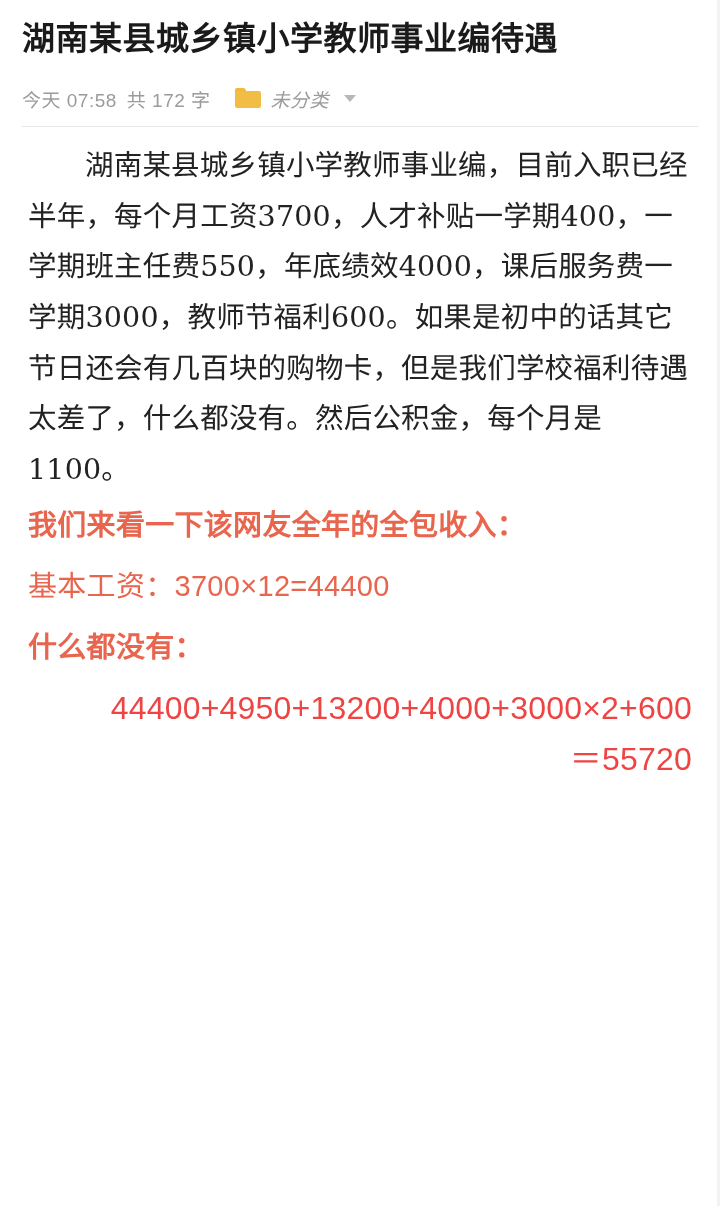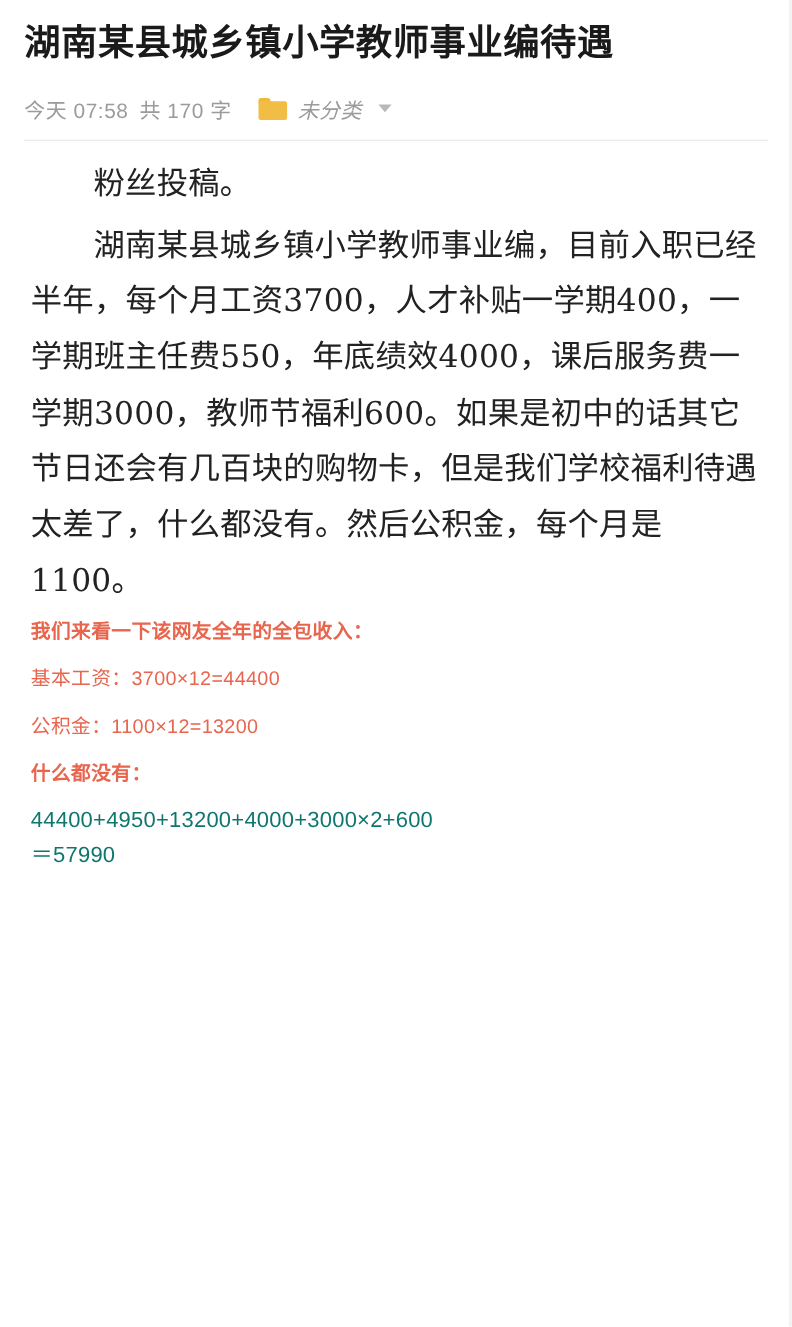--- a/index.html
+++ b/index.html
@@ -99,81 +99,80 @@
     font-family: "DejaVu Serif", "Liberation Serif", serif;
     font-size: 28.5px;
     line-height: 1.78;
     color: #222222;
     margin: 0 0 6px 0;
     text-indent: 2em;
     letter-spacing: 0.2px;
   }
   p.highlight {
     font-family: "Liberation Sans", "DejaVu Sans", sans-serif;
-    font-size: 18px;
+    font-size: 29px;
     line-height: 1.62;
     color: #e8654e;
     margin: 0 0 14px 0;
     text-indent: 0;
     letter-spacing: 0.3px;
   }
   p.highlight.tight { margin-bottom: 12px; }
   .hl-strong { font-weight: bold; }
   .sum-line {
     font-family: "Liberation Sans", "DejaVu Sans", sans-serif;
-    font-size: 20px;
+    font-size: 32px;
     line-height: 1.6;
-    color: #0f766e;
+    color: #ef4444;
     margin: 0;
     letter-spacing: 0.2px;
+    text-align: right;
   }
   
   .scroll-edge {
     position: absolute;
     top: 0; right: 0;
     width: 3px;
     height: 1206px;
     background: #f3f3f3;
   }
 </style>
 </head>
 <body>
 
 <div class="page">
 
   <h1 class="article-title">湖南某县城乡镇小学教师事业编待遇</h1>
 
   <div class="meta-row">
     <span class="meta-time">今天 07:58</span>
-    <span class="meta-wordcount">共 170 字</span>
+    <span class="meta-wordcount">共 172 字</span>
     <span class="folder-icon">
       <span class="tab"></span>
         <span class="body"></span>
     </span>
     <span class="meta-category">未分类</span>
     <span class="caret-down"></span>
   </div>
 
   <div class="divider"></div>
 
   <div class="content">
 
-    <p class="para">粉丝投稿。</p>
 
     <p class="para">湖南某县城乡镇小学教师事业编，目前入职已经半年，每个月工资3700，人才补贴一学期400，一学期班主任费550，年底绩效4000，课后服务费一学期3000，教师节福利600。如果是初中的话其它节日还会有几百块的购物卡，但是我们学校福利待遇太差了，什么都没有。然后公积金，每个月是1100。</p>
 
     <p class="highlight hl-strong">我们来看一下该网友全年的全包收入：</p>
 
     <p class="highlight">基本工资：3700×12=44400</p>
 
 
-    <p class="highlight">公积金：1100×12=13200</p>
 
     <p class="highlight hl-strong tight">什么都没有：</p>
 
     <p class="sum-line">44400+4950+13200+4000+3000×2+600</p>
 
-    <p class="sum-line">＝57990</p>
+    <p class="sum-line">＝55720</p>
 
   </div>
 
   <div class="scroll-edge"></div>
 </div>
 
 </body></html>

